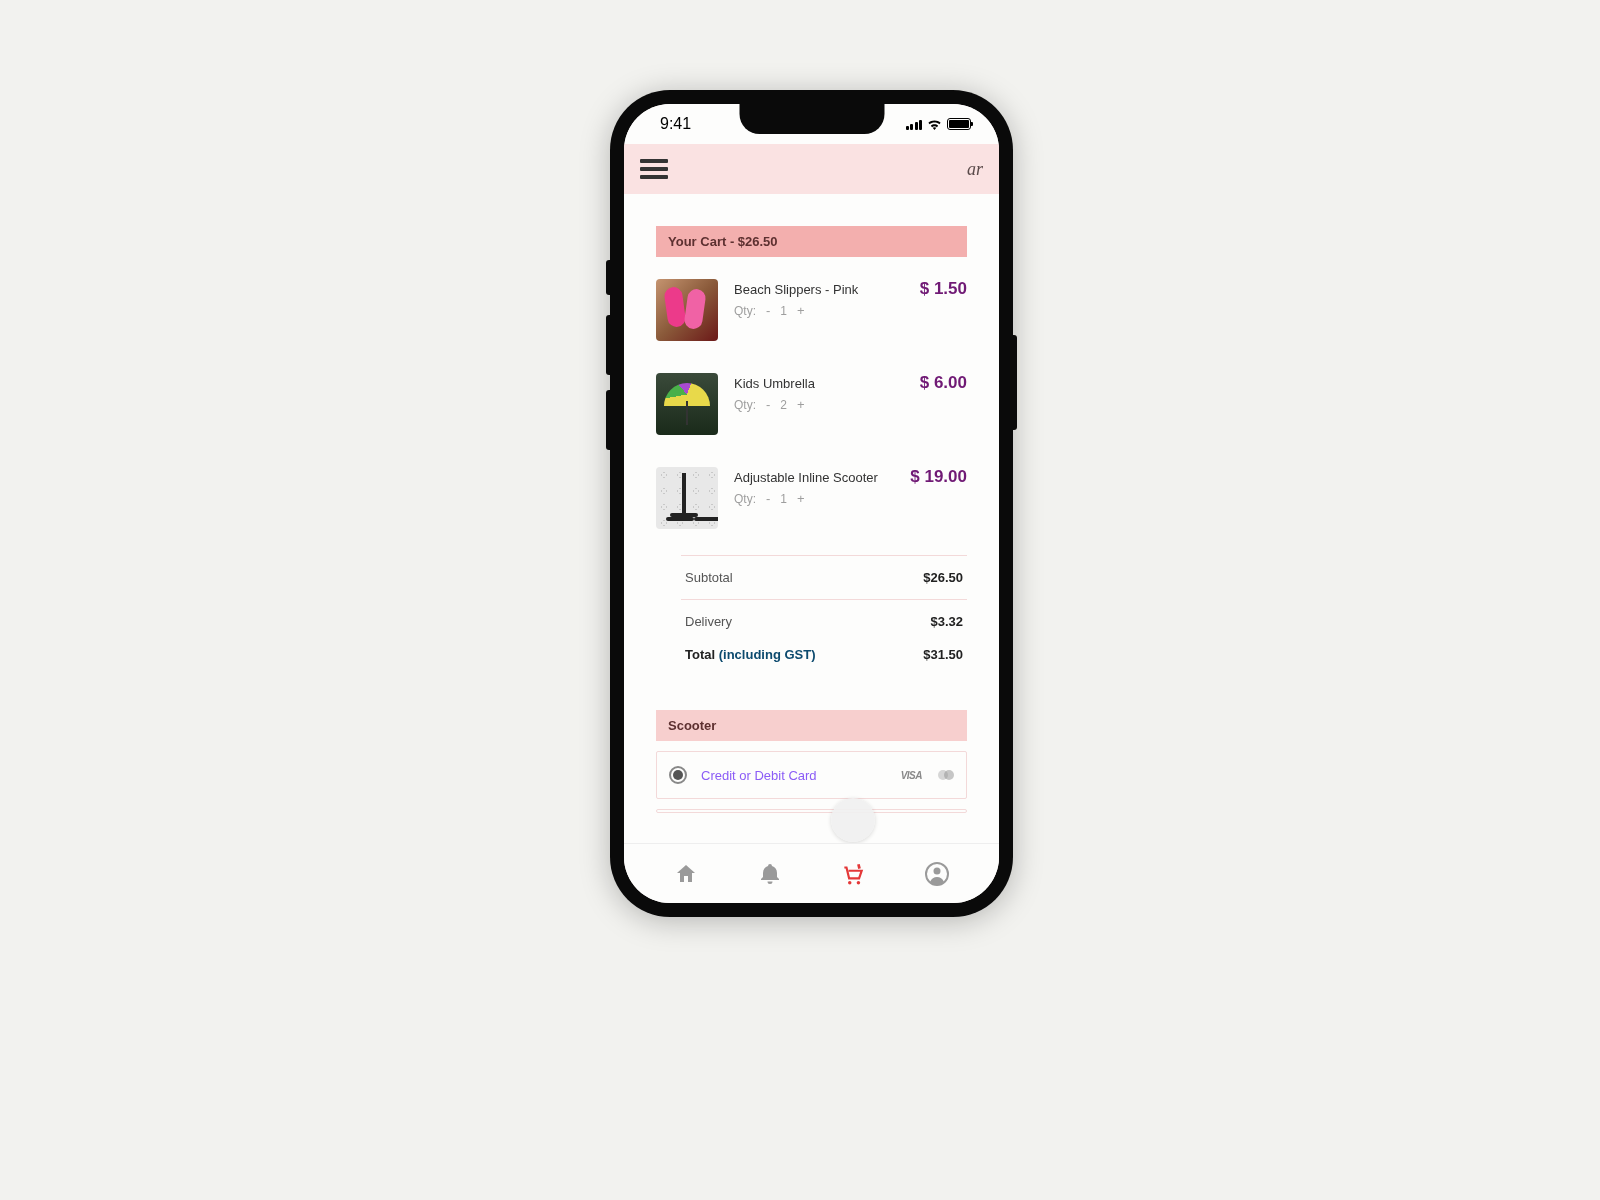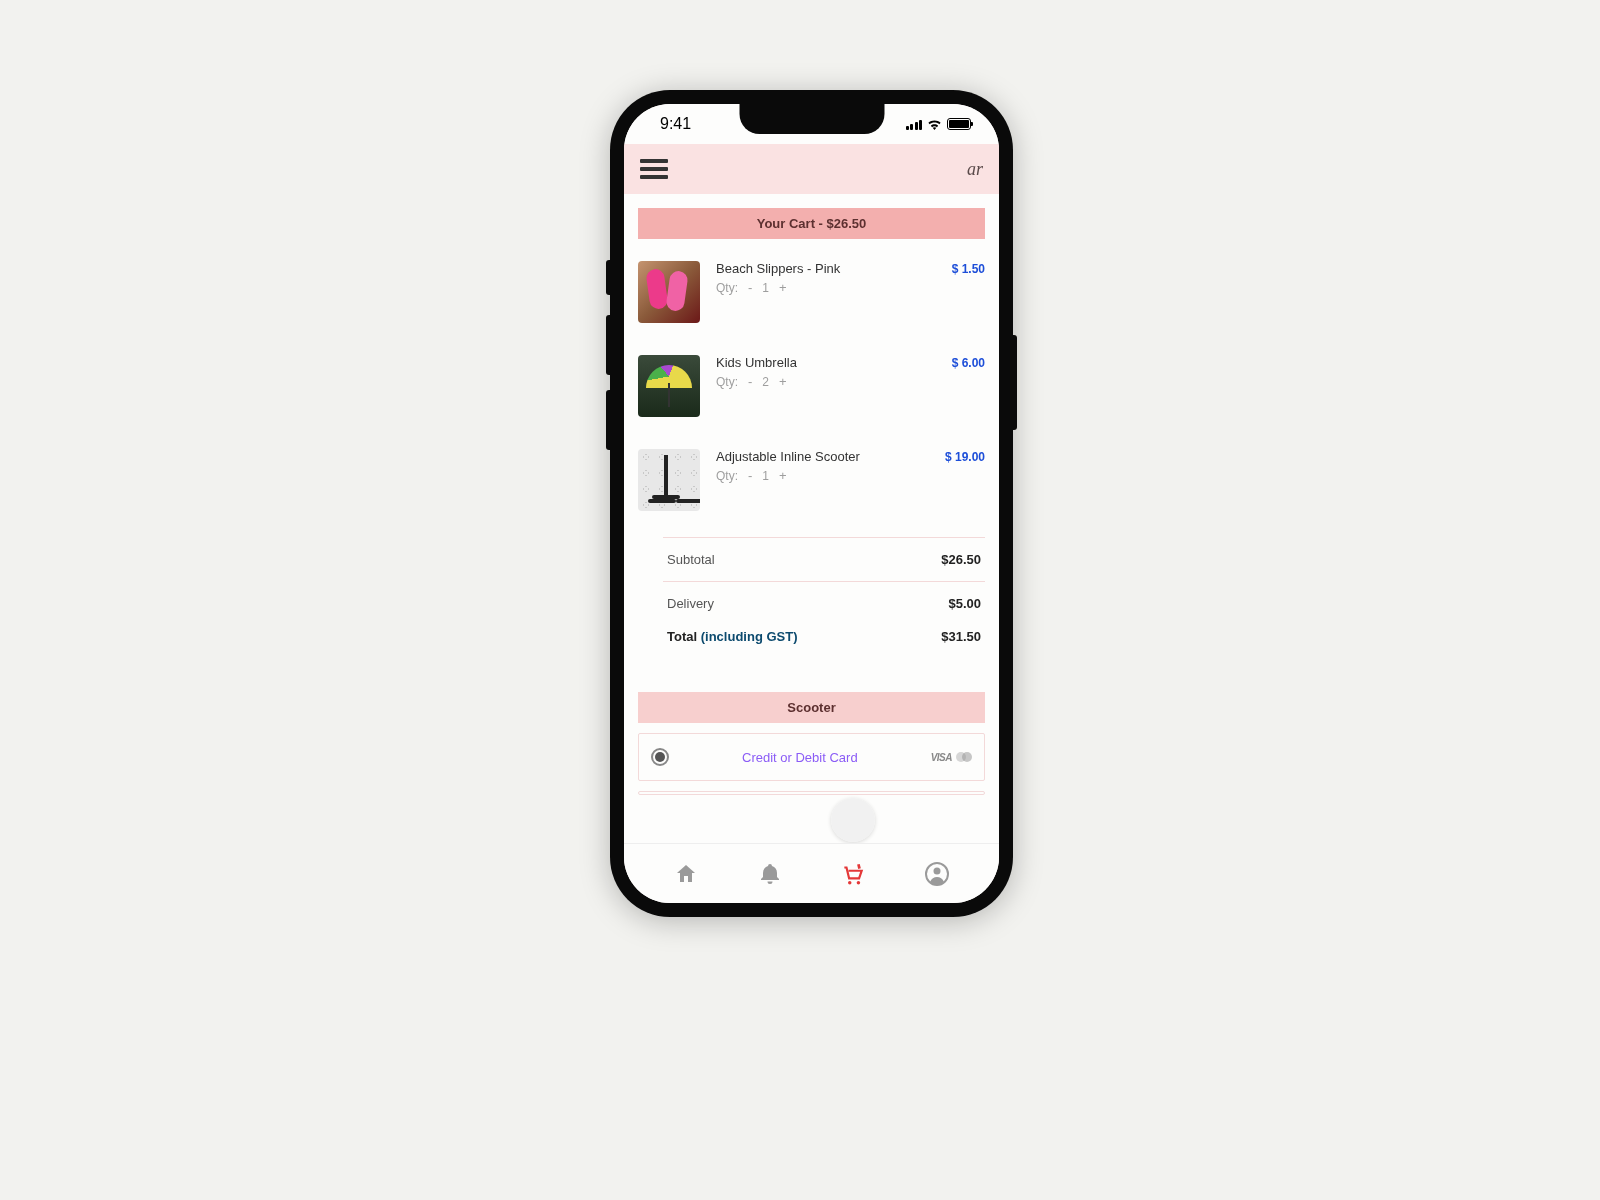--- a/index.html
+++ b/index.html
@@ -48,62 +48,62 @@
   .battery-fill{width:100%;height:100%;background:#000;border-radius:1px;}
   
   
   .app-header{height:50px;background:var(--pink-light);display:flex;align-items:center;justify-content:space-between;padding:0 16px;}
   .hamburger{display:flex;flex-direction:column;gap:4px;cursor:pointer;}
   .hamburger span{width:28px;height:4px;background:#333;border-radius:1px;}
   .brand-logo{font-family:serif;font-style:italic;font-size:18px;color:#5a4a4a;}
   
   
   .content{position:absolute;top:90px;left:0;right:0;bottom:60px;overflow:hidden;background:var(--white);}
-  .scroll-inner{padding:0;text-align:center;}
+  .scroll-inner{padding:18px;}
   
   .section-banner{background:var(--pink-mid);color:#5d3030;font-size:13px;font-weight:700;padding:8px 12px;margin:14px 14px 10px;}
   .section-banner.soft{background:var(--pink-soft);}
   
   
   .cart-list{padding:0 14px;}
   .cart-item{display:flex;gap:16px;padding:12px 0 20px;}
   .thumb{width:62px;height:62px;border-radius:4px;flex-shrink:0;position:relative;overflow:hidden;}
   .thumb.slippers{background:linear-gradient(135deg,#c59470 0%,#8a5a3a 50%,#6b1818 100%);}
   .thumb.slippers::before{content:"";position:absolute;left:10px;top:8px;width:18px;height:40px;background:#ec3a8a;border-radius:9px;transform:rotate(-8deg);}
   .thumb.slippers::after{content:"";position:absolute;left:30px;top:10px;width:18px;height:40px;background:#f062a5;border-radius:9px;transform:rotate(8deg);}
   .thumb.umbrella{background:linear-gradient(180deg,#3a4a3a 0%,#1a2a1a 100%);}
   .thumb.umbrella::before{content:"";position:absolute;left:8px;top:10px;width:46px;height:23px;border-radius:46px 46px 0 0;background:conic-gradient(from 200deg,#e8d94a 0deg 60deg,#4ab04a 60deg 120deg,#a84ad0 120deg 180deg,#e8d94a 180deg);}
   .thumb.umbrella::after{content:"";position:absolute;left:30px;top:28px;width:2px;height:24px;background:#333;}
   .thumb.scooter{background:radial-gradient(circle,#e8e8e8 20%,#c8c8c8 21%,#c8c8c8 24%,#e8e8e8 25%) 0 0/16px 16px,#d0d0d0;}
   .thumb.scooter::before{content:"";position:absolute;left:26px;top:6px;width:4px;height:42px;background:#222;}
   .thumb.scooter::after{content:"";position:absolute;left:14px;top:46px;width:28px;height:4px;background:#222;border-radius:2px;box-shadow:-4px 4px 0 0 #222,24px 4px 0 0 #222;}
   .item-info{flex:1;display:flex;flex-direction:column;gap:4px;}
   .item-row{display:flex;justify-content:space-between;align-items:baseline;}
   .item-name{font-size:13px;color:#333;}
-  .item-price{font-size:12px;font-weight:700;color:#1d4ed8;}
+  .item-price{font-size:17px;font-weight:700;color:#701a75;}
   .qty-row{display:flex;gap:6px;font-size:12px;color:var(--text-light);align-items:center;}
   .qty-btn{color:var(--text-light);padding:0 4px;cursor:pointer;font-size:13px;}
   .qty-val{color:var(--text-light);}
   
   .summary{padding:6px 14px;}
   .summary-row{display:flex;justify-content:space-between;padding:14px 4px;border-top:1px solid transparent;margin-left:25px;}
   .summary-row + .summary-row{border-top:1px solid var(--divider);}
   .summary-row.first{border-top:1px solid var(--divider);}
   .summary-label{font-size:13px;color:#555;}
   .summary-label b{color:#222;font-weight:700;}
   .summary-label .light{color:#0c4a6e;font-weight:700;}
   .summary-val{font-size:13px;font-weight:700;color:#222;}
   
   
   .payment-block{padding:0 14px;}
   .pay-option{border:1px solid var(--divider);border-radius:2px;padding:14px 12px;display:flex;align-items:center;gap:14px;margin-top:8px;}
   .radio{width:18px;height:18px;border:2px solid #888;border-radius:50%;display:flex;align-items:center;justify-content:center;}
   .radio.active::after{content:"";width:10px;height:10px;background:#555;border-radius:50%;}
   .pay-label{flex:1;font-size:13px;color:#8b5cf6;}
-  .card-logos{display:flex;gap:4px;align-items:center;}
+  .card-logos{display:flex;gap:16px;align-items:center;}
   .visa{font-size:10px;font-weight:800;color:#888;font-style:italic;letter-spacing:-.5px;}
   .mc{width:16px;height:10px;position:relative;}
   .mc::before,.mc::after{content:"";position:absolute;width:10px;height:10px;border-radius:50%;opacity:.5;}
   .mc::before{background:#b0b0b0;left:0;} .mc::after{background:#909090;right:0;}
   
   
   .touch-blob{position:absolute;width:44px;height:44px;border-radius:50%;background:rgba(240,240,240,.9);box-shadow:0 1px 4px rgba(0,0,0,.15);left:207px;top:604px;z-index:10;}
   
   
   .bottom-nav{position:absolute;bottom:0;left:0;right:0;height:60px;background:var(--white);border-top:1px solid #eee;display:flex;justify-content:space-around;align-items:center;padding:0 20px;}
@@ -203,21 +203,21 @@
           </div>
         </div>
 
         <div class="summary">
           <div class="summary-row first">
             <span class="summary-label">Subtotal</span>
             <span class="summary-val">$26.50</span>
           </div>
           <div class="summary-row">
             <span class="summary-label">Delivery</span>
-            <span class="summary-val">$5.00</span>
+            <span class="summary-val">$3.32</span>
           </div>
           <div class="summary-row" style="border-top:none;padding-top:4px;">
             <span class="summary-label">
               <b>Total</b> <span class="light">(including GST)</span>
             </span>
             <span class="summary-val">$31.50</span>
           </div>
         </div>
 
         <div class="section-banner soft" style="margin-top:28px;">Scooter</div>

